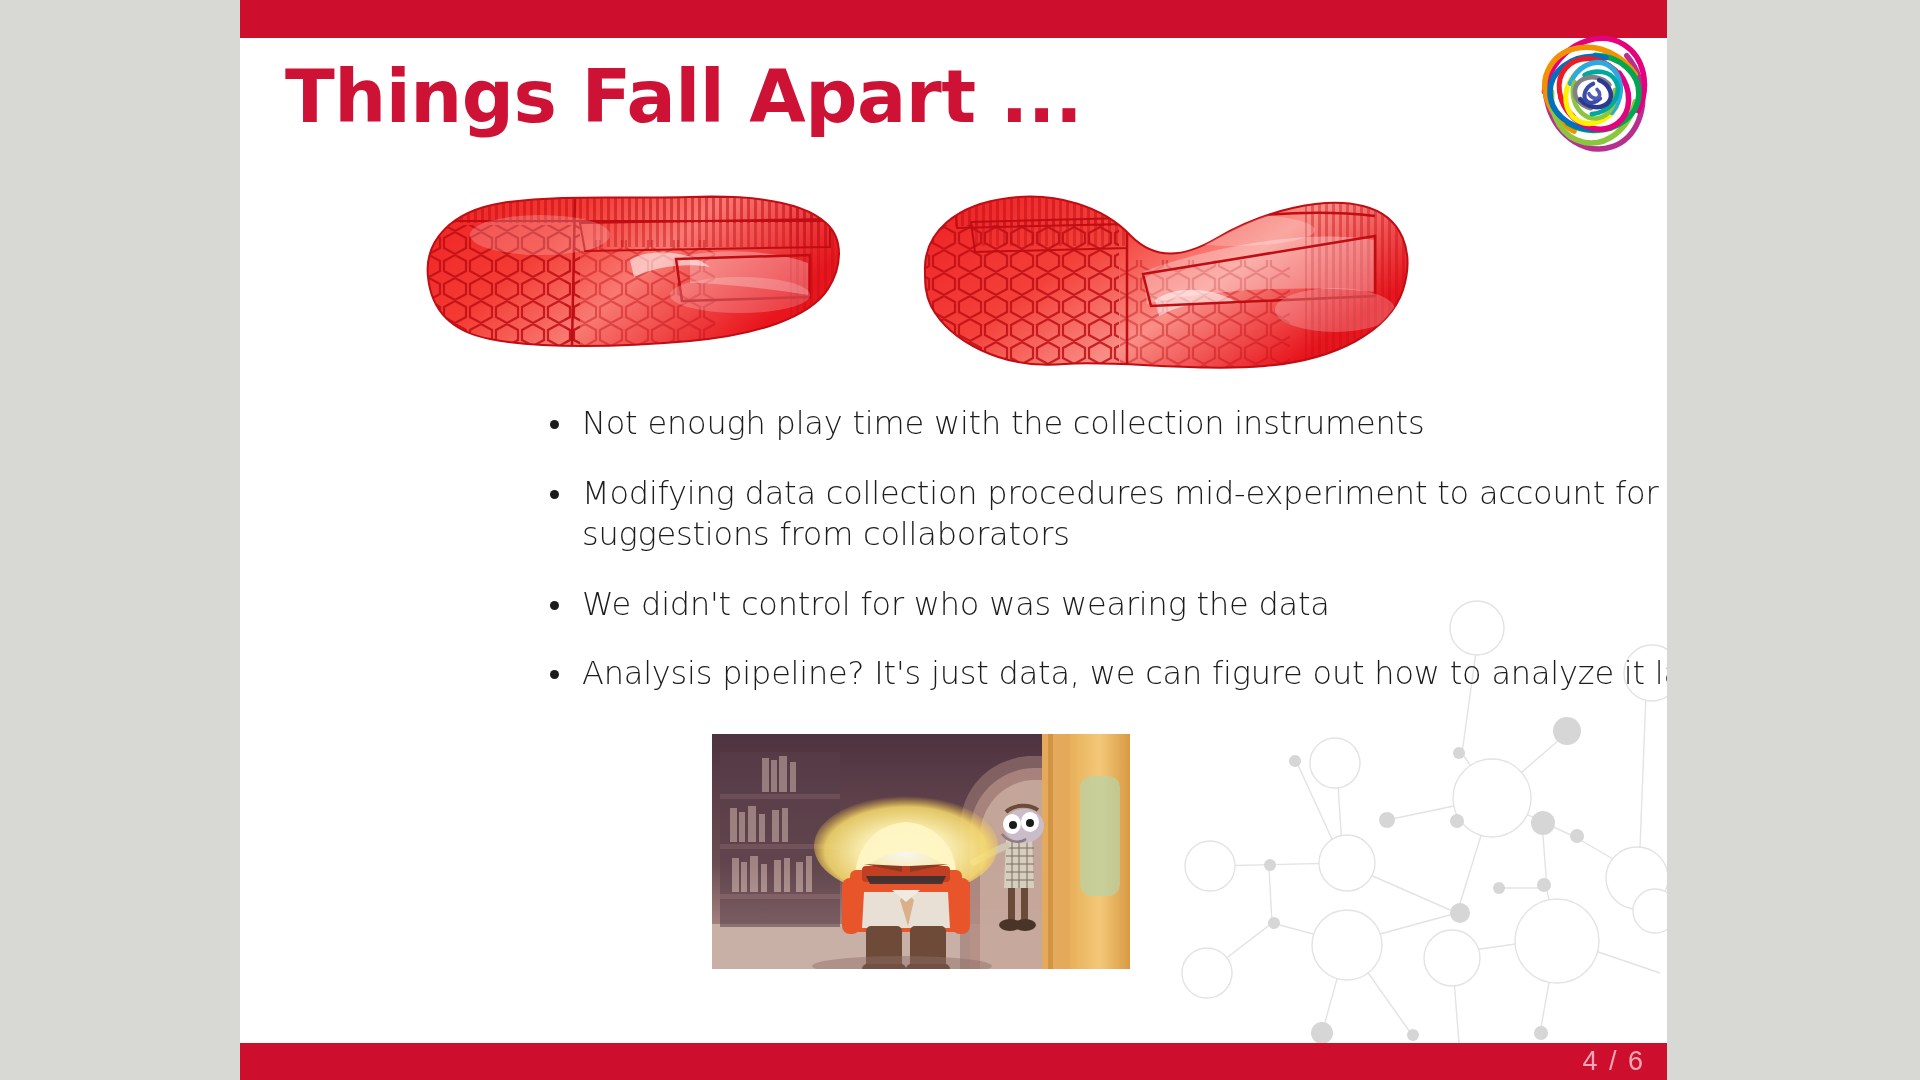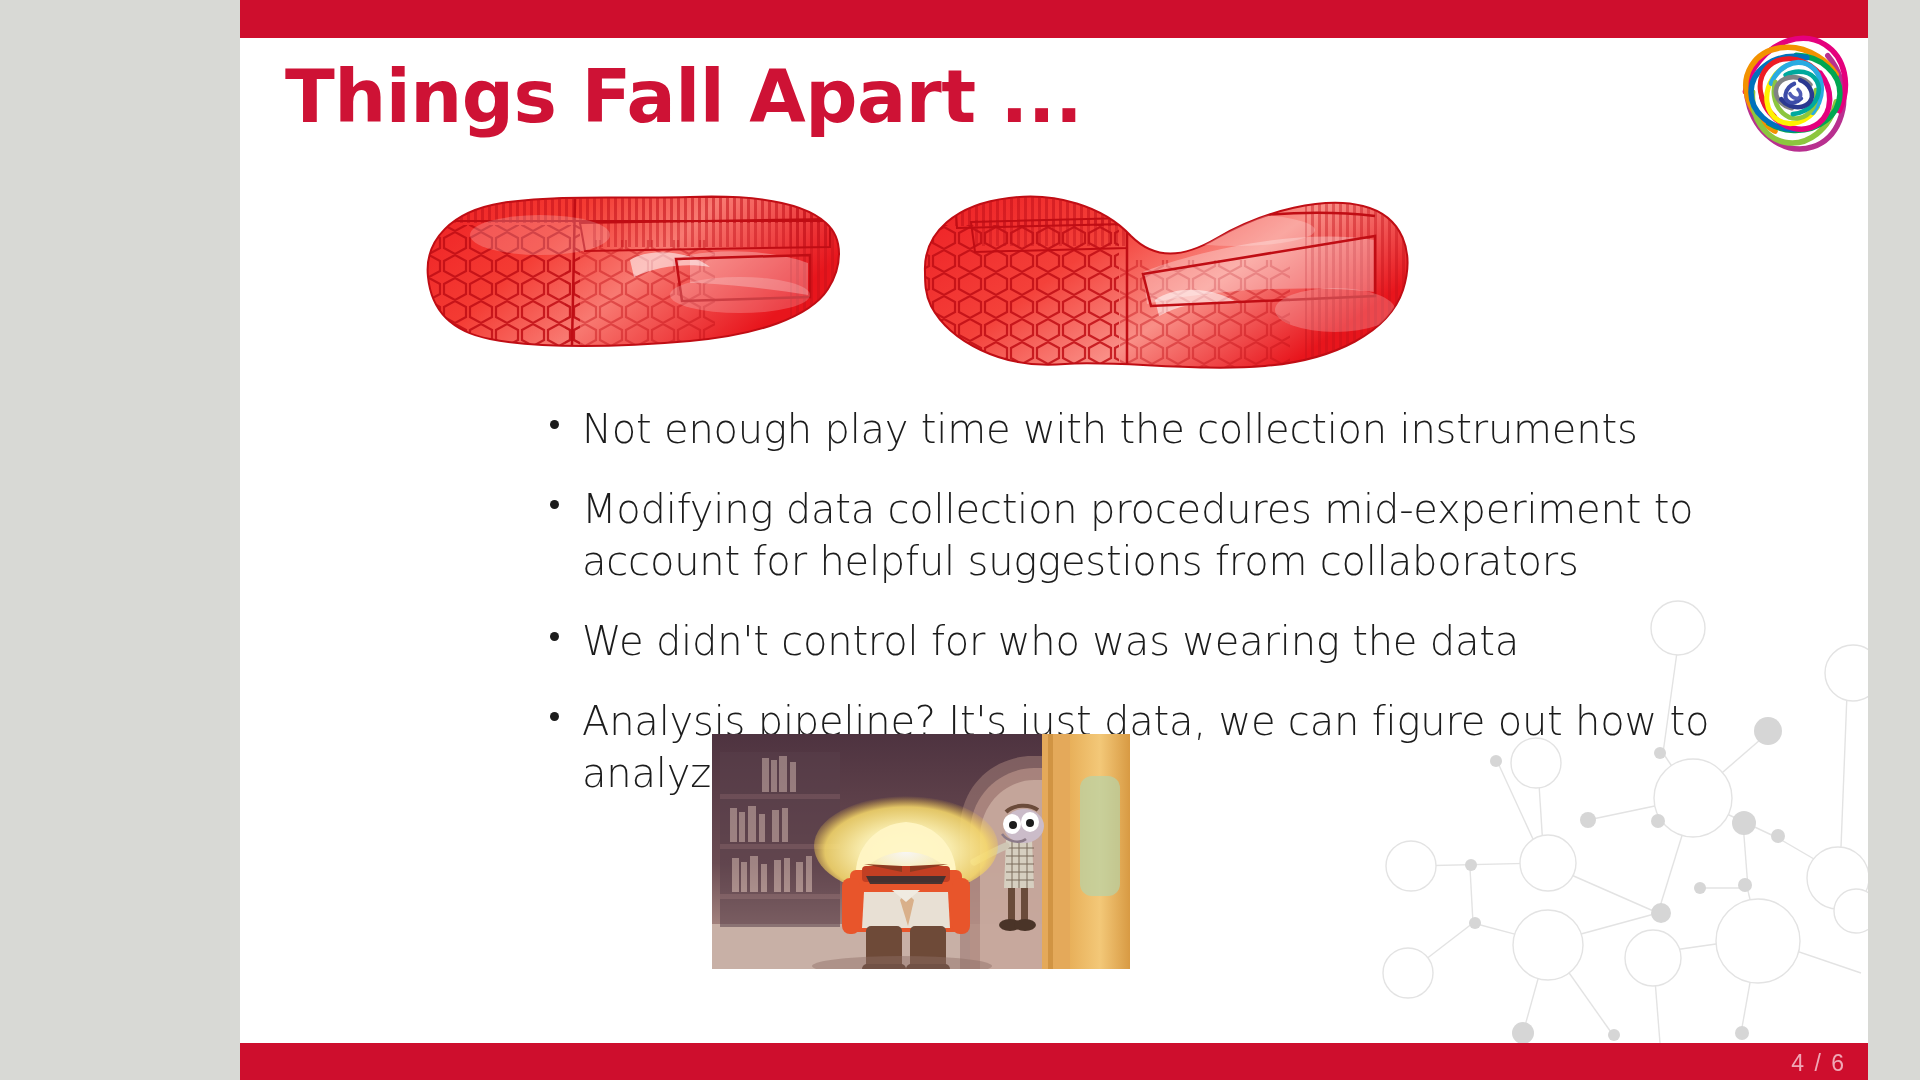--- a/index.html
+++ b/index.html
@@ -17,41 +17,41 @@
     width: 1920px;
     height: 1080px;
     background: #d8d9d5;
   }
 
   
   #slide {
     position: absolute;
     left: 240px;
     top: 0px;
-    width: 1628px;
+    width: 1427px;
     height: 1080px;
     background: #ffffff;
     overflow: hidden;
   }
 
   .bar {
     position: absolute;
     left: 0;
     width: 100%;
     background: #ce0e2d;
   }
   .bar.top    { top: 0;    height: 38px; }
   .bar.bottom { bottom: 0; height: 37px; }
 
   
   #page-number {
     position: absolute;
     right: 22px;
     bottom: 3px;
-    font-size: 23px;
+    font-size: 27px;
     letter-spacing: 2px;
     color: #f0a8b6;
     font-family: "Liberation Sans", sans-serif;
     font-weight: 300;
     z-index: 40;
   }
 
   
   #slide-title {
     position: absolute;
@@ -103,21 +103,21 @@
     top: 403px;
     width: 1290px;
     z-index: 20;
     list-style: none;
   }
   #bullet-list li {
     position: relative;
     padding-left: 42px;
     margin-bottom: 28px;
     font-family: "DejaVu Sans", sans-serif;
-    font-size: 40px;
+    font-size: 32px;
     line-height: 1.30;
     color: #1c1c1c;
     font-weight: 300;
     letter-spacing: -0.2px;
   }
   #bullet-list li::before {
     content: "";
     position: absolute;
     left: 10px;
     top: 17px;

